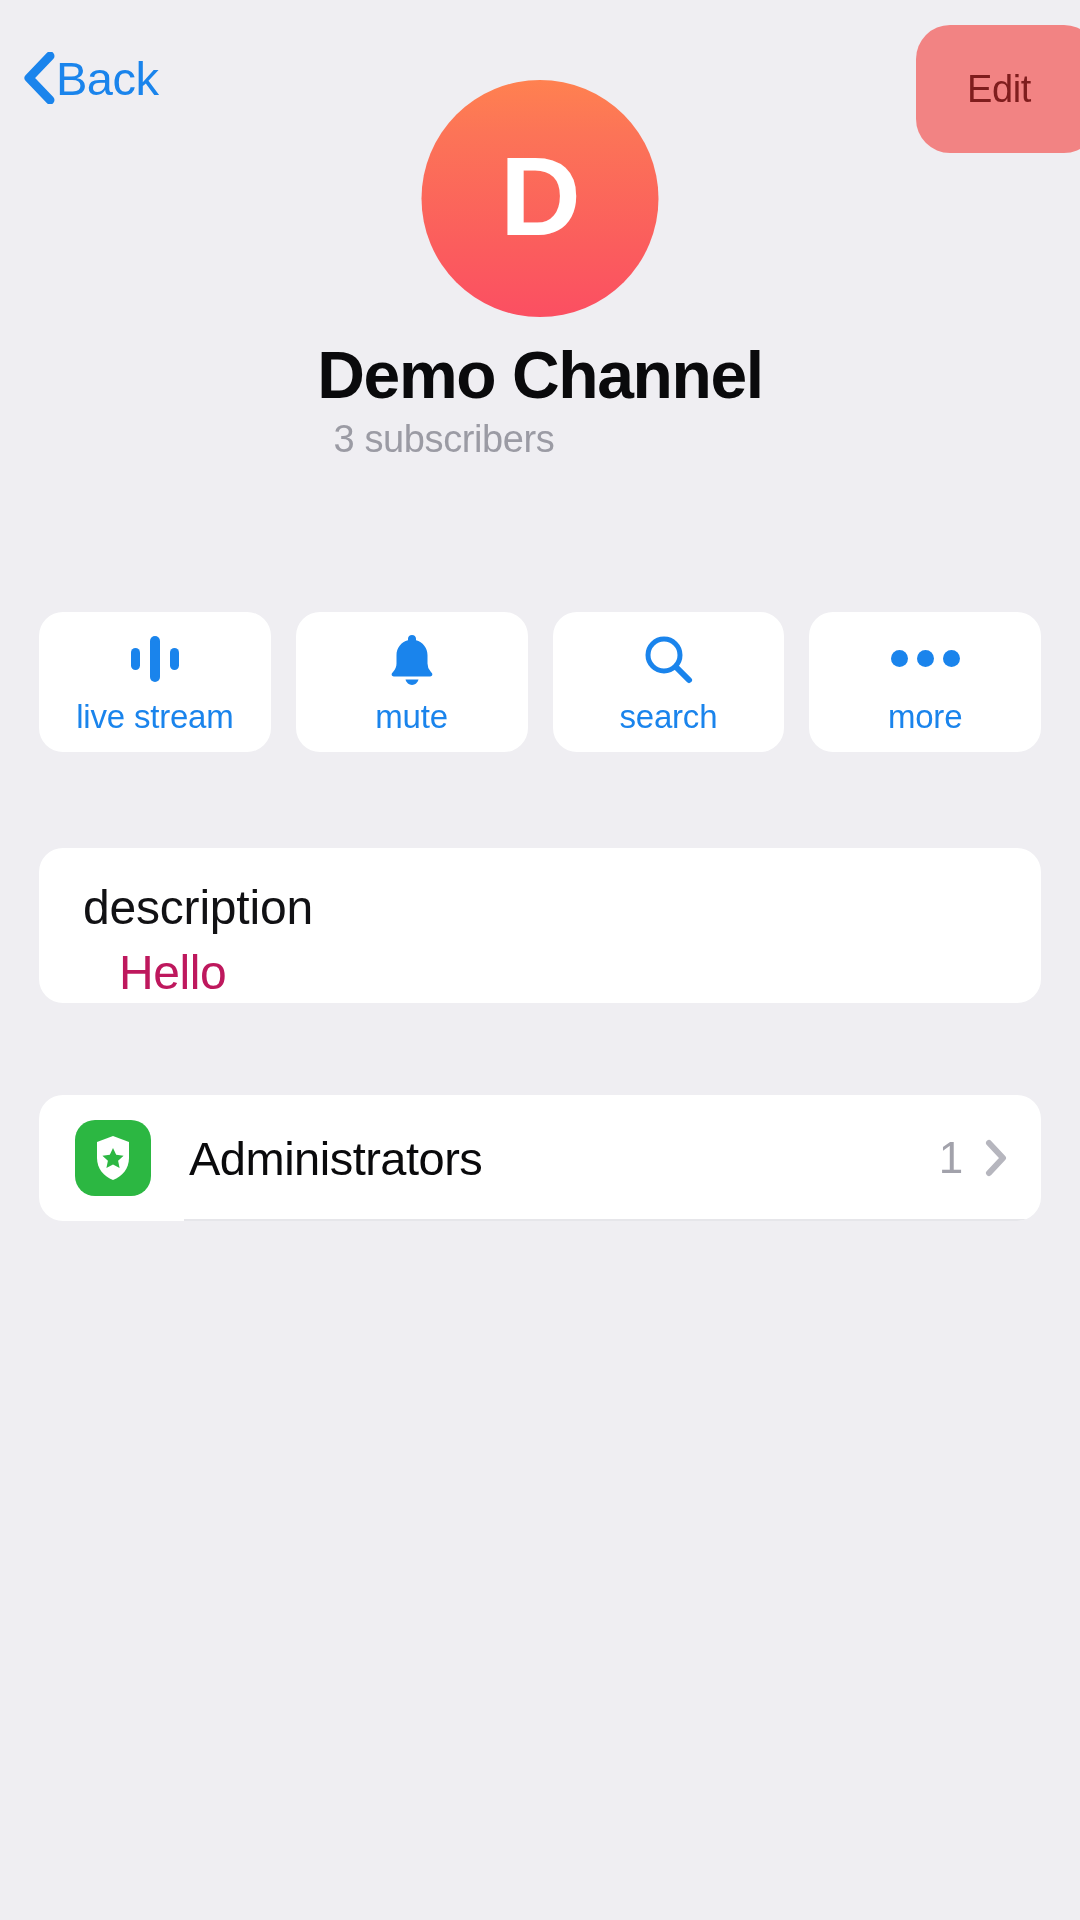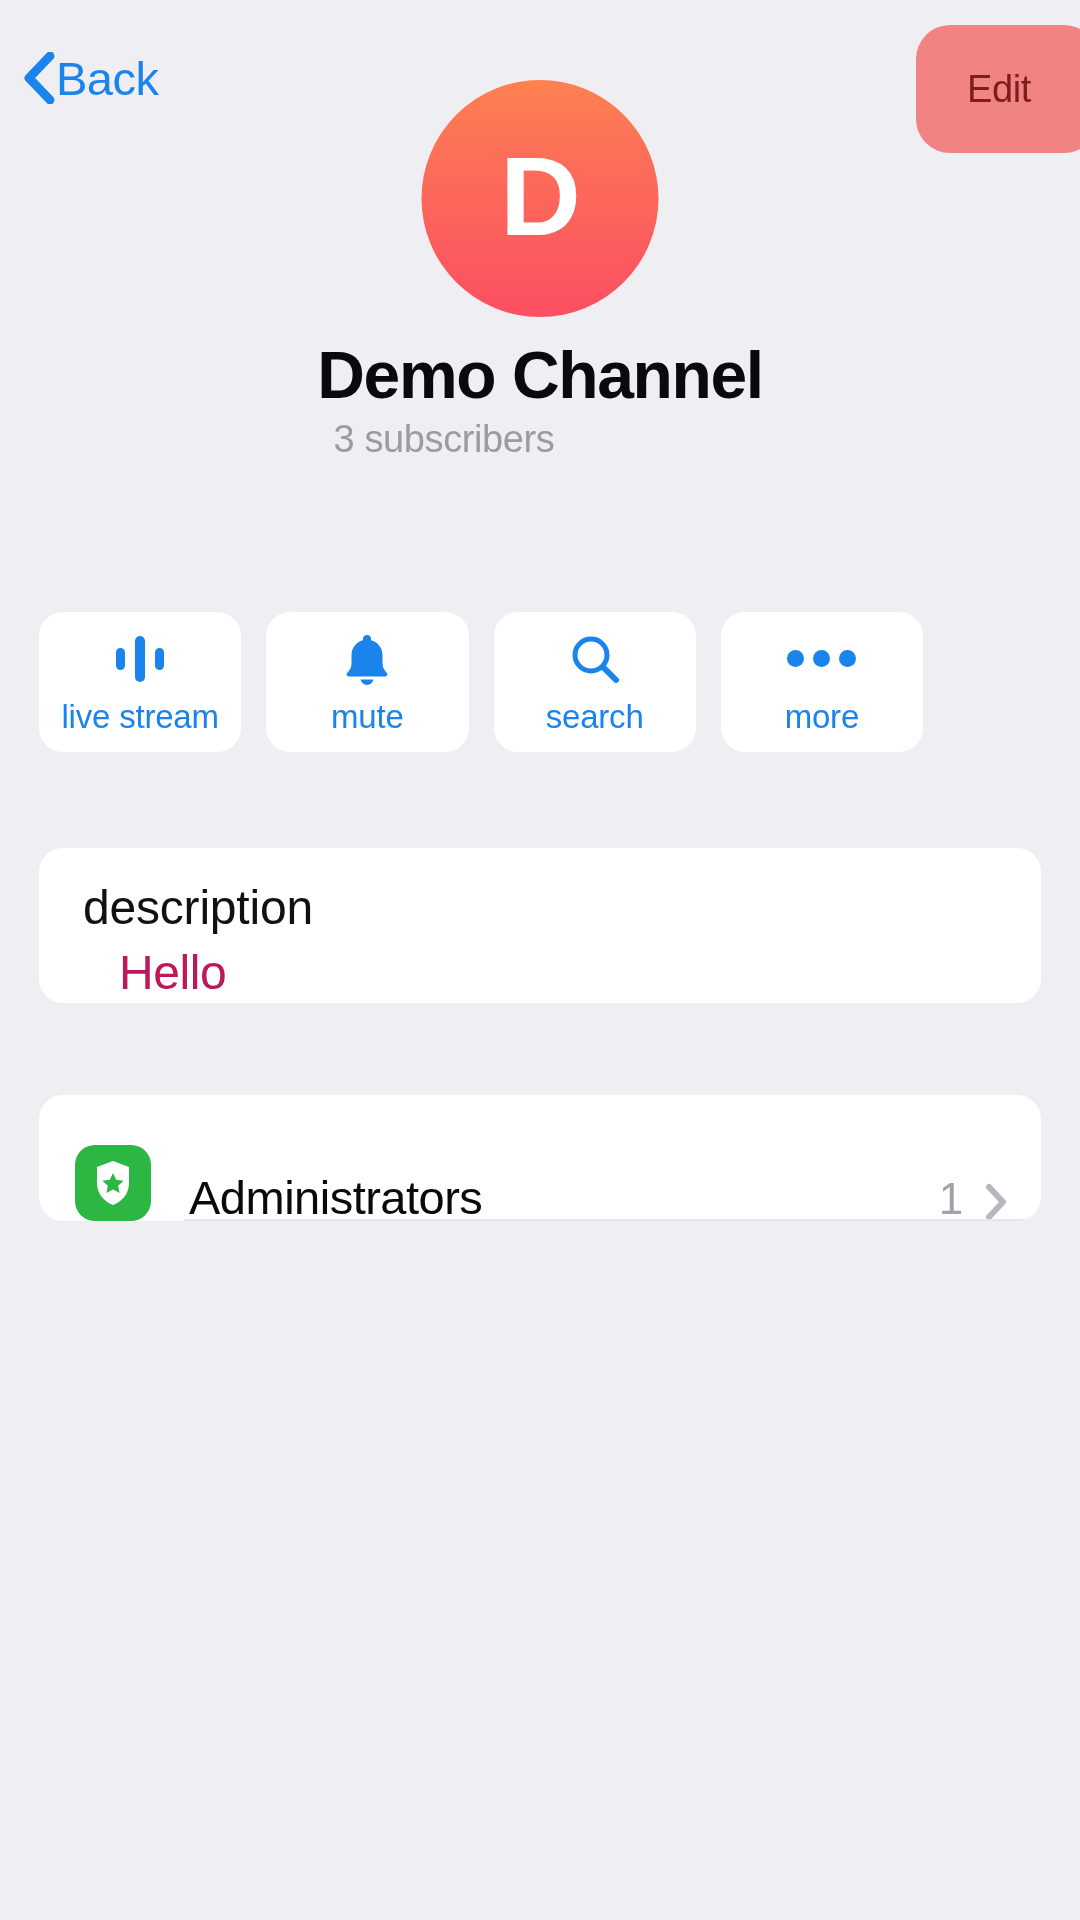--- a/index.html
+++ b/index.html
@@ -112,21 +112,21 @@
     color: #9b9ba4;
     letter-spacing: -0.4px;
     line-height: 1.15;
   }
 
   
   .actions {
     position: absolute;
     top: 612px;
     left: 39px;
-    width: 884px;
+    width: 1002px;
     display: flex;
     gap: 25px;
   }
   .action-card {
     flex: 1;
     height: 140px;
     background: #ffffff;
     border-radius: 24px;
     display: flex;
     flex-direction: column;
@@ -195,21 +195,21 @@
     left: 39px;
     width: 1002px;
     background: #ffffff;
     border-radius: 24px;
     overflow: hidden;
   }
   .list-row {
     position: relative;
     height: 126px;
     display: flex;
-    align-items: flex-end;
+    align-items: center;
     padding: 0 28px 0 36px;
     cursor: pointer;
   }
   .row-icon {
     width: 76px;
     height: 76px;
     border-radius: 20px;
     display: flex;
     align-items: center;
     justify-content: center;

